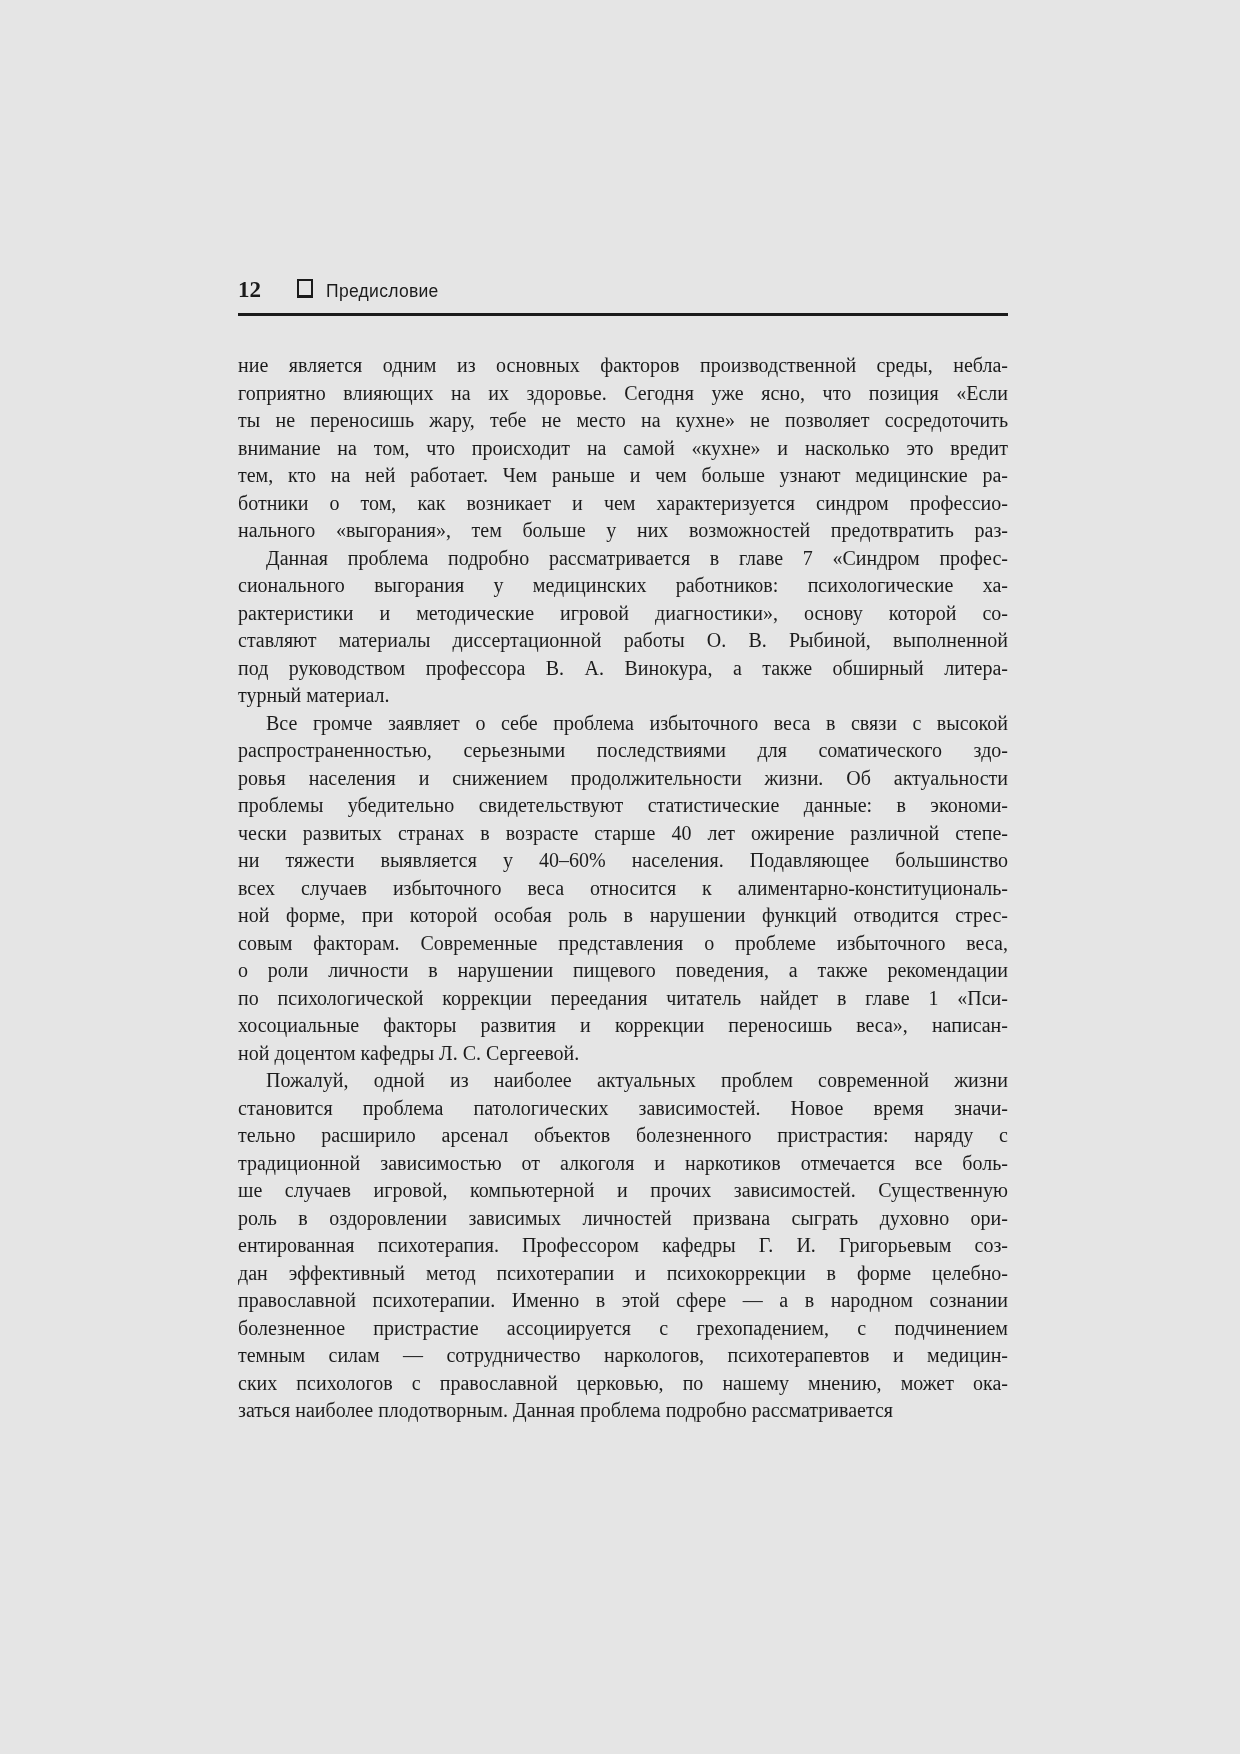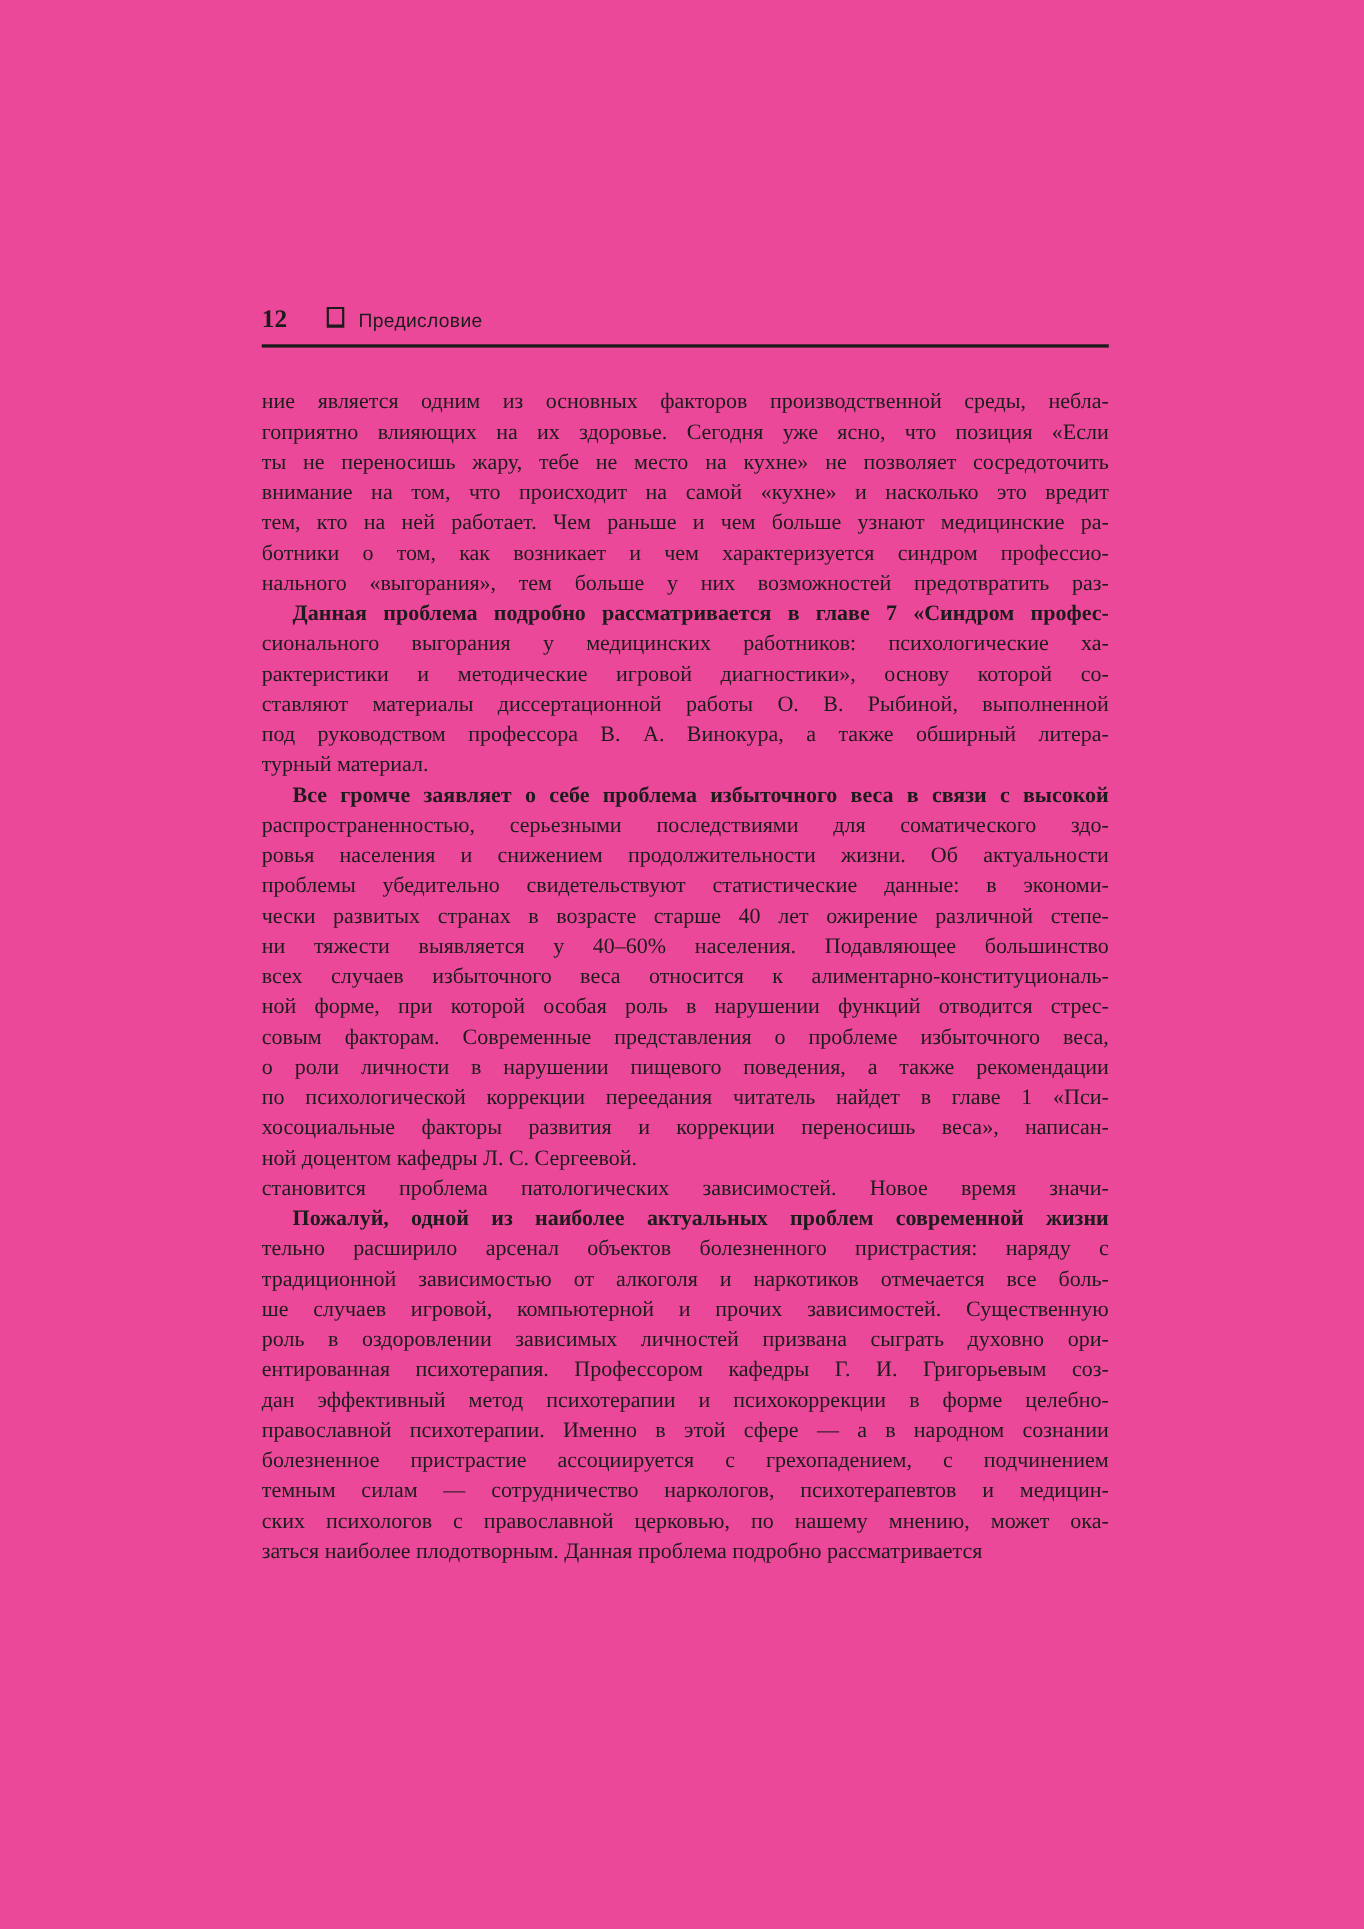--- a/index.html
+++ b/index.html
@@ -4,21 +4,21 @@
 <style>
   html, body {
     margin: 0;
     padding: 0;
     background: #ffffff;
   }
   .page {
     position: relative;
     width: 1240px;
     height: 1754px;
-    background: #ec4899;
+    background: #e5e5e5;
     overflow: hidden;
   }
   .content {
     position: absolute;
     left: 238px;
     top: 277px;
     width: 770px;
   }
   .header {
     display: flex;
@@ -58,21 +58,21 @@
     line-height: 27.5px;
     color: #1c1c1c;
   }
   .para { margin: 0; padding: 0; }
   .line {
     text-align: justify;
     text-align-last: justify;
     white-space: normal;
   }
   .line.last { text-align-last: left; }
-  .line.indent { text-indent: 28px; font-weight: bold; }
+  .line.indent { text-indent: 28px; }
 </style>
 </head>
 <body>
 
 <div class="page">
   <div class="content">
 
     <div class="header">
       <span class="pagenum">12</span>
       <span class="bullet"></span>
@@ -108,22 +108,22 @@
           <div class="line">ни тяжести выявляется у 40–60% населения. Подавляющее большинство</div>
           <div class="line">всех случаев избыточного веса относится к алиментарно-конституциональ-</div>
           <div class="line">ной форме, при которой особая роль в нарушении функций отводится стрес-</div>
           <div class="line">совым факторам. Современные представления о проблеме избыточного веса,</div>
           <div class="line">о роли личности в нарушении пищевого поведения, а также рекомендации</div>
           <div class="line">по психологической коррекции переедания читатель найдет в главе 1 «Пси-</div>
           <div class="line">хосоциальные факторы развития и коррекции переносишь веса», написан-</div>
           <div class="line last">ной доцентом кафедры Л. С. Сергеевой.</div>
         </div>
         <div class="para">
+          <div class="line indent">Пожалуй, одной из наиболее актуальных проблем современной жизни</div>
           <div class="line">становится проблема патологических зависимостей. Новое время значи-</div>
-          <div class="line indent">Пожалуй, одной из наиболее актуальных проблем современной жизни</div>
           <div class="line">тельно расширило арсенал объектов болезненного пристрастия: наряду с</div>
           <div class="line">традиционной зависимостью от алкоголя и наркотиков отмечается все боль-</div>
           <div class="line">ше случаев игровой, компьютерной и прочих зависимостей. Существенную</div>
           <div class="line">роль в оздоровлении зависимых личностей призвана сыграть духовно ори-</div>
           <div class="line">ентированная психотерапия. Профессором кафедры Г. И. Григорьевым соз-</div>
           <div class="line">дан эффективный метод психотерапии и психокоррекции в форме целебно-</div>
           <div class="line">православной психотерапии. Именно в этой сфере — а в народном сознании</div>
           <div class="line">болезненное пристрастие ассоциируется с грехопадением, с подчинением</div>
           <div class="line">темным силам — сотрудничество наркологов, психотерапевтов и медицин-</div>
           <div class="line">ских психологов с православной церковью, по нашему мнению, может ока-</div>

